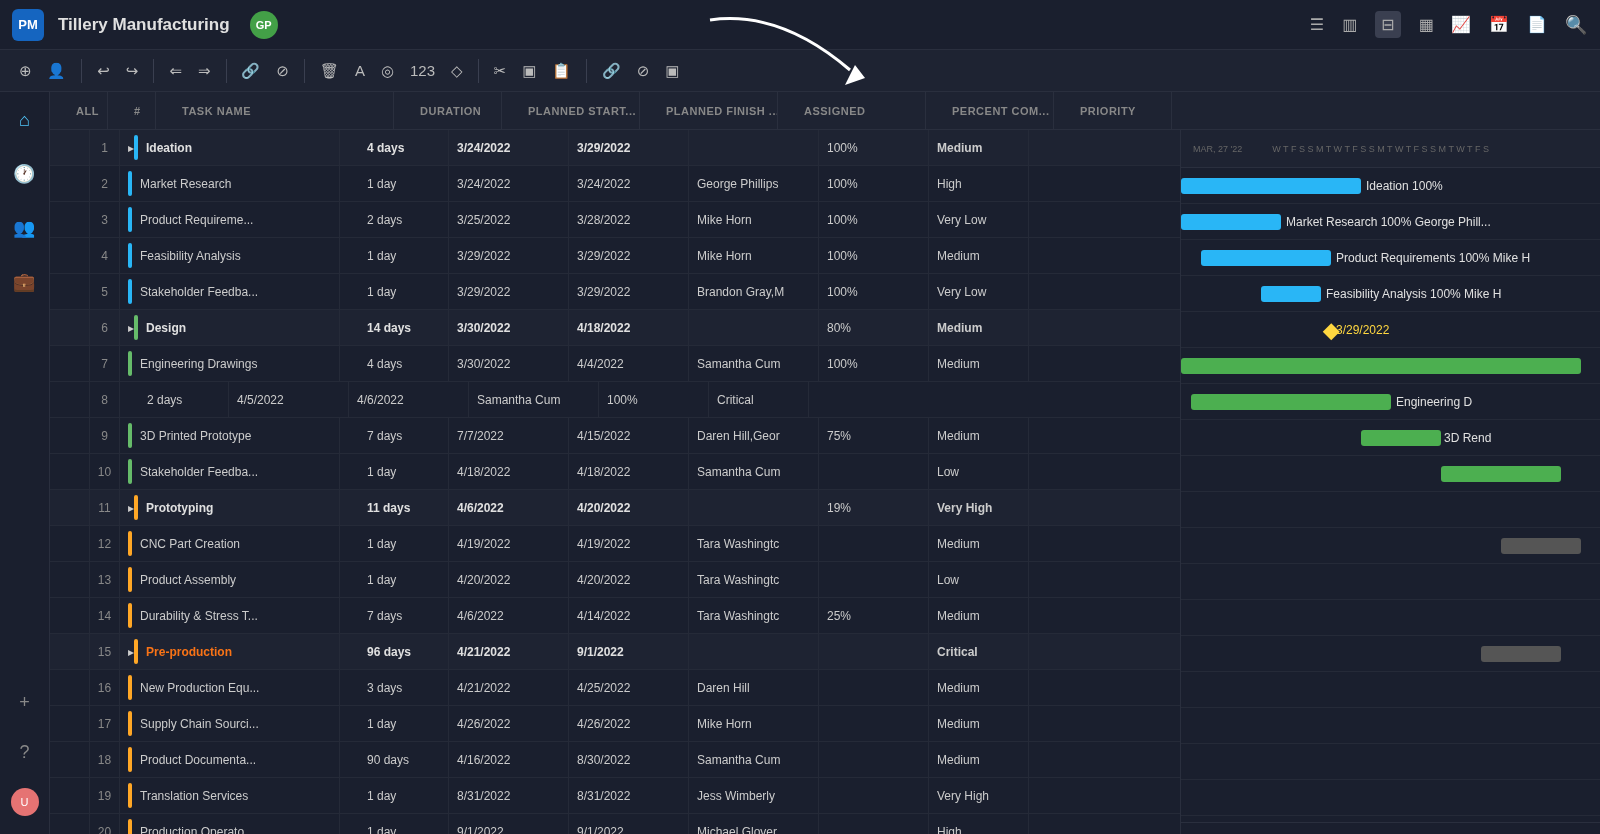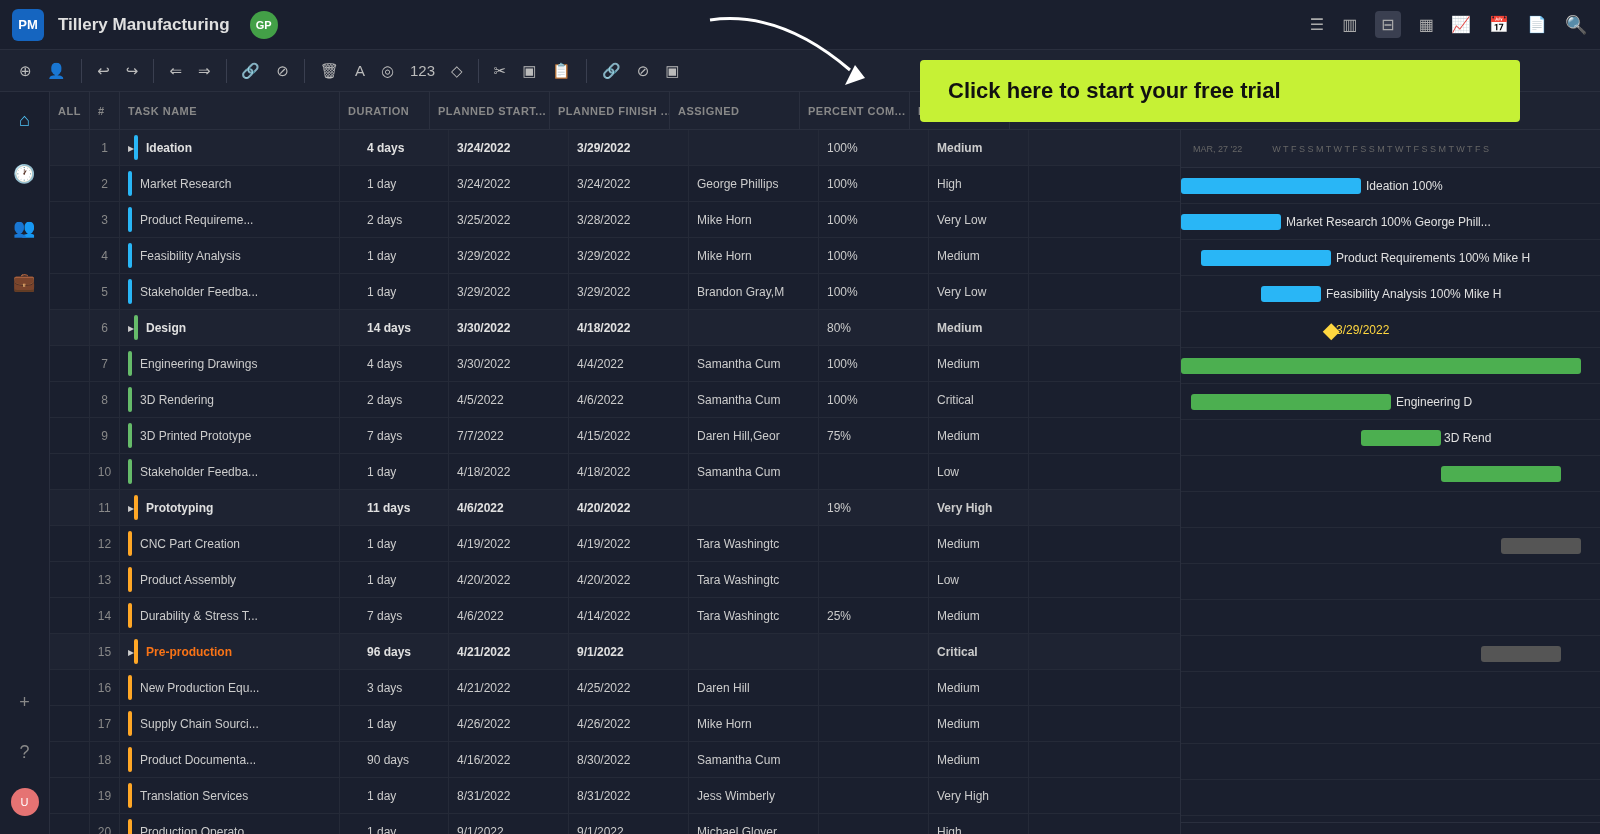--- a/index.html
+++ b/index.html
@@ -156,21 +156,21 @@
       width: 40px; min-width: 40px;
       display: flex; align-items: center; justify-content: center;
       color: #888; font-size: 11px; border-right: 1px solid #2a2f3e; height: 100%;
     }
     .col-header {
       display: flex; align-items: center;
       color: #888; font-size: 11px; font-weight: 600;
       border-right: 1px solid #2a2f3e;
       height: 100%; padding: 0 8px;
       letter-spacing: 0.5px;
-      overflow: hidden; white-space: nowrap;
+      overflow: hidden; white-space: nowrap; margin-left: 18px;
     }
     .col-num { width: 30px; min-width: 30px; }
     .col-name { width: 220px; min-width: 220px; }
     .col-duration { width: 90px; min-width: 90px; }
     .col-pstart { width: 120px; min-width: 120px; }
     .col-pfinish { width: 120px; min-width: 120px; }
     .col-assigned { width: 130px; min-width: 130px; }
     .col-percent { width: 110px; min-width: 110px; }
     .col-priority { width: 100px; min-width: 100px; }
 
@@ -296,23 +296,20 @@
     <span class="icon-btn">☰</span>
     <span class="icon-btn">▥</span>
     <span class="icon-btn active">⊟</span>
     <span class="icon-btn">▦</span>
     <span class="icon-btn">📈</span>
     <span class="icon-btn">📅</span>
     <span class="icon-btn">📄</span>
     <span class="search-icon-top">🔍</span>
   </div>
 
-  <div class="free-trial-banner">
-    <span>Click here to start your free trial</span>
-  </div>
 
   <div class="arrow-overlay">
     <svg width="220" height="80" viewBox="0 0 220 80">
       <path d="M 10 10 Q 80 0 150 60" stroke="white" stroke-width="3" fill="none"></path>
       <polygon points="145,75 155,55 165,68" fill="white"></polygon>
     </svg>
   </div>
 </div>
 
 <div class="toolbar">
@@ -477,25 +474,20 @@
     <div class="cell col-duration" style="">4 days</div>
     <div class="cell col-pstart" style="">3/30/2022</div>
     <div class="cell col-pfinish" style="">4/4/2022</div>
     <div class="cell col-assigned">Samantha Cum</div>
     <div class="cell col-percent">100%</div>
     <div class="cell col-priority" style="">Medium</div>
   </div>
           <div class="table-row">
     <div class="cell col-all-cell"></div>
     <div class="cell col-num">8</div>
-    <div class="cell col-name">
-
-      <div class="color-bar" style="background:#66bb6a"></div>
-      <span style="">3D Rendering</span>
-    </div>
     <div class="cell col-duration" style="">2 days</div>
     <div class="cell col-pstart" style="">4/5/2022</div>
     <div class="cell col-pfinish" style="">4/6/2022</div>
     <div class="cell col-assigned">Samantha Cum</div>
     <div class="cell col-percent">100%</div>
     <div class="cell col-priority" style="">Critical</div>
   </div>
           <div class="table-row">
     <div class="cell col-all-cell"></div>
     <div class="cell col-num">9</div>

